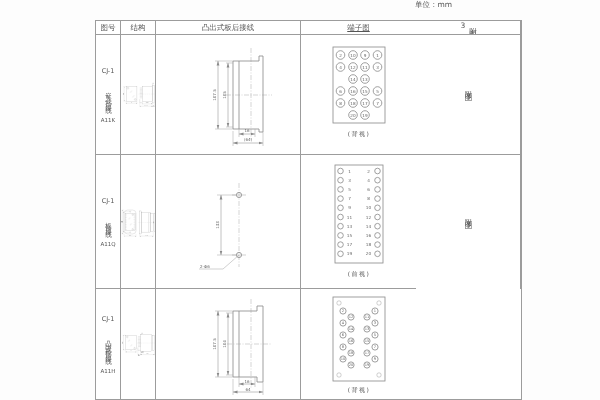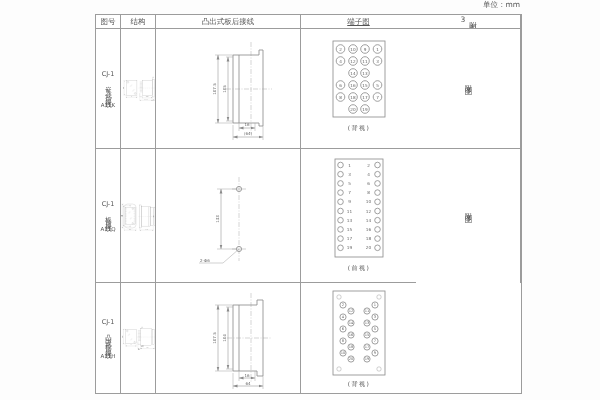--- a/index.html
+++ b/index.html
@@ -1,31 +1,31 @@
 <!DOCTYPE html>
 <html><head>
 <meta charset="utf-8">
 <style>
   html,body{margin:0;padding:0;}
   body{width:600px;height:400px;background:#fdfdfd;position:relative;overflow:hidden;
        font-family:"DejaVu Sans","Liberation Sans",sans-serif;color:#555;}
-  .unit{position:absolute;left:415px;top:0px;width:105px;text-align:right;font-size:7.5px;color:#555;}
-  .sheet{position:absolute;left:95px;top:14px;width:425px;height:378px;
+  .unit{position:absolute;left:415px;top:0px;width:105px;text-align:left;font-size:7.5px;color:#555;}
+  .sheet{position:absolute;left:95px;top:20px;width:425px;height:378px;
          display:grid;grid-template-columns:25px 35px 145px 115px 105px;
          grid-template-rows:14px 120px 134px 110px;
          border:1px solid #9c9c9c;box-sizing:content-box;background:#fff;}
   .cell{border-right:1px solid #9c9c9c;border-bottom:1px solid #9c9c9c;
         display:flex;align-items:center;justify-content:center;overflow:hidden;box-sizing:border-box;}
   .cell.last-col{border-right:none;text-decoration:underline;}
   .cell.last-row{border-bottom:none;}
   .hd{font-size:7.5px;color:#555;white-space:nowrap;}
   .sp{letter-spacing:5px;padding-left:5px;}
   .vert{writing-mode:vertical-rl;text-orientation:upright;}
   .figno{font-size:7.5px;letter-spacing:4px;color:#555;}
-  .structure{flex-direction:column;gap:3px;}
+  .structure{flex-direction:column;gap:12px;}
   .model{font-size:6.5px;color:#555;}
   .desc{font-size:6.5px;letter-spacing:3px;color:#555;}
   .code{font-size:5.5px;color:#555;}
   svg{display:block;}
   .ln{stroke:#8f8f8f;stroke-width:.85;fill:none;}
   .thin{stroke:#a0a0a0;stroke-width:.5;fill:none;}
   .dimln{stroke:#8f8f8f;stroke-width:.55;fill:none;}
   .cl{stroke:#a3a3a3;stroke-width:.45;fill:none;stroke-dasharray:5 1.5 1 1.5;}
   .dim{font-size:4.5px;fill:#666;}
   .dimsm{font-size:4px;fill:#666;}

